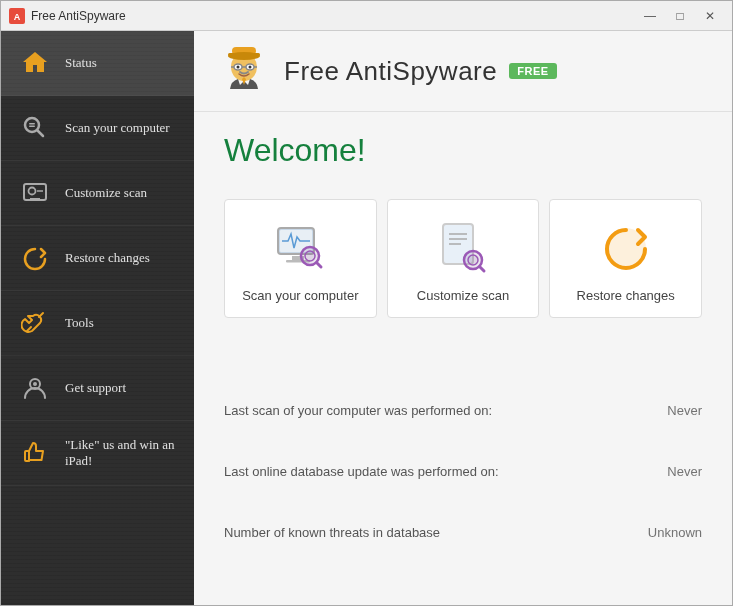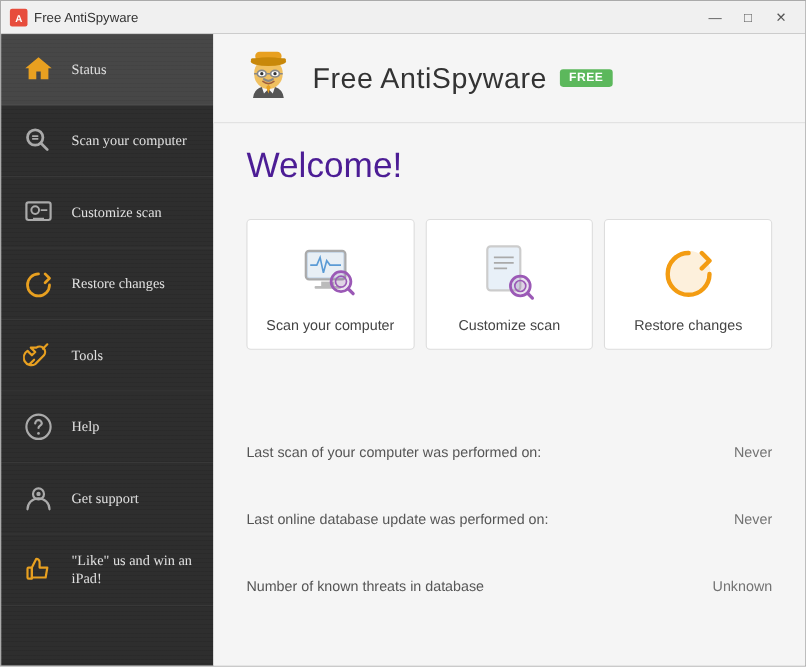--- a/index.html
+++ b/index.html
@@ -126,21 +126,21 @@
       border-radius: 3px;
       letter-spacing: 0.5px;
     }
 
     
     .welcome-section {
       padding: 20px 30px 10px;
     }
     .welcome-title {
       font-size: 32px;
-      color: #4c1d95;
+      color: #15803d;
       font-weight: 400;
       margin-bottom: 10px;
     }
 
     
     .action-buttons {
       display: flex;
       gap: 10px;
       padding: 10px 30px 20px;
     }
@@ -265,30 +265,20 @@
       <div class="sidebar-icon icon-tools">
         <svg width="28" height="28" viewBox="0 0 28 28" fill="none">
           <path d="M7 7l4 4-3 3-4-4A5 5 0 0 0 11 22l8-8a5 5 0 0 0-7-7z" stroke="#e8a020" stroke-width="2" fill="none" stroke-linejoin="round"></path>
           <line x1="18" y1="8" x2="22" y2="4" stroke="#e8a020" stroke-width="2" stroke-linecap="round"></line>
           <line x1="6" y1="22" x2="10" y2="18" stroke="#e8a020" stroke-width="2" stroke-linecap="round"></line>
         </svg>
       </div>
       <span class="sidebar-label">Tools</span>
     </div>
 
-    <div class="sidebar-item">
-      <div class="sidebar-icon">
-        <svg width="28" height="28" viewBox="0 0 28 28" fill="none">
-          <circle cx="14" cy="14" r="11" stroke="#aaa" stroke-width="2" fill="none"></circle>
-          <path d="M11 11c0-1.66 1.34-3 3-3s3 1.34 3 3c0 2-3 2-3 4" stroke="#aaa" stroke-width="2" stroke-linecap="round" fill="none"></path>
-          <circle cx="14" cy="20" r="1.2" fill="#aaa"></circle>
-        </svg>
-      </div>
-      <span class="sidebar-label">Help</span>
-    </div>
 
     <div class="sidebar-item">
       <div class="sidebar-icon">
         <svg width="28" height="28" viewBox="0 0 28 28" fill="none">
           <circle cx="14" cy="10" r="5" stroke="#aaa" stroke-width="2" fill="none"></circle>
           <path d="M4 24c0-5.52 4.48-10 10-10s10 4.48 10 10" stroke="#aaa" stroke-width="2" stroke-linecap="round" fill="none"></path>
           <circle cx="14" cy="10" r="2" fill="#aaa"></circle>
         </svg>
       </div>
       <span class="sidebar-label">Get support</span>

